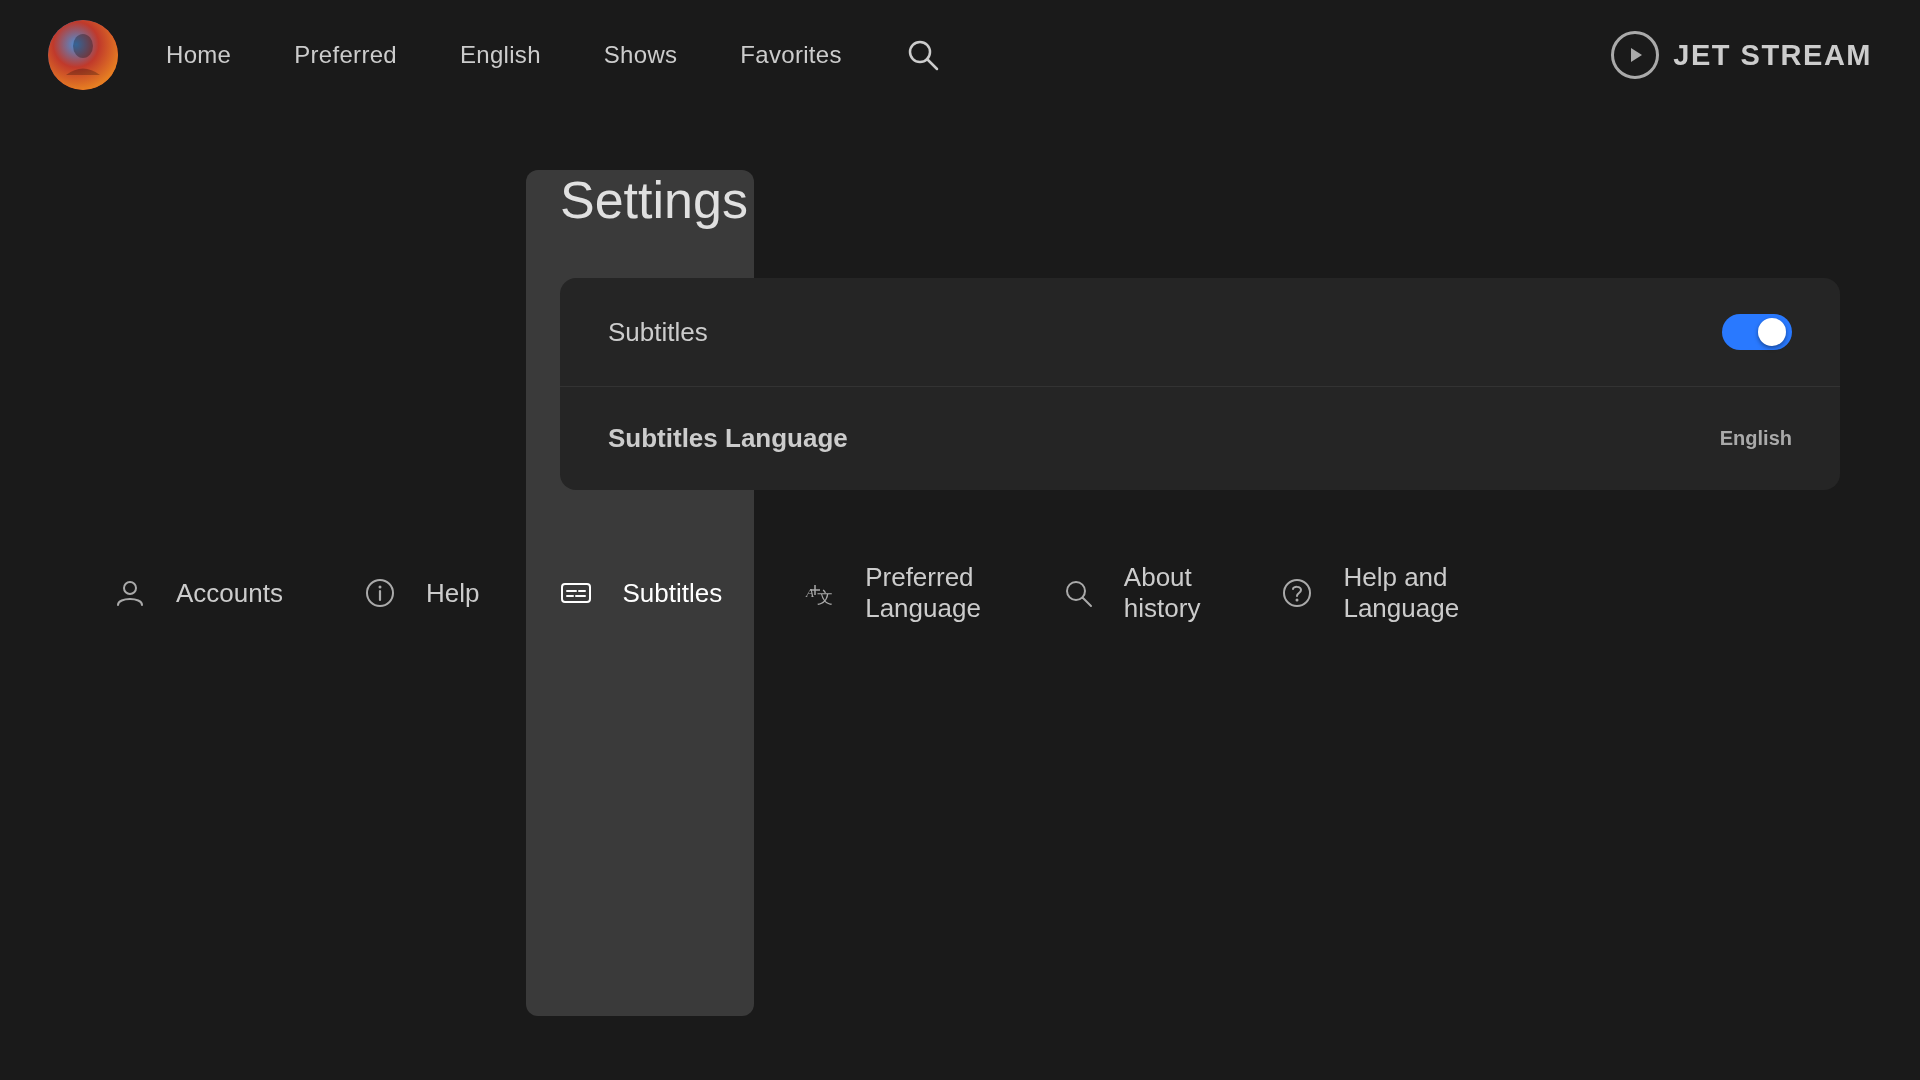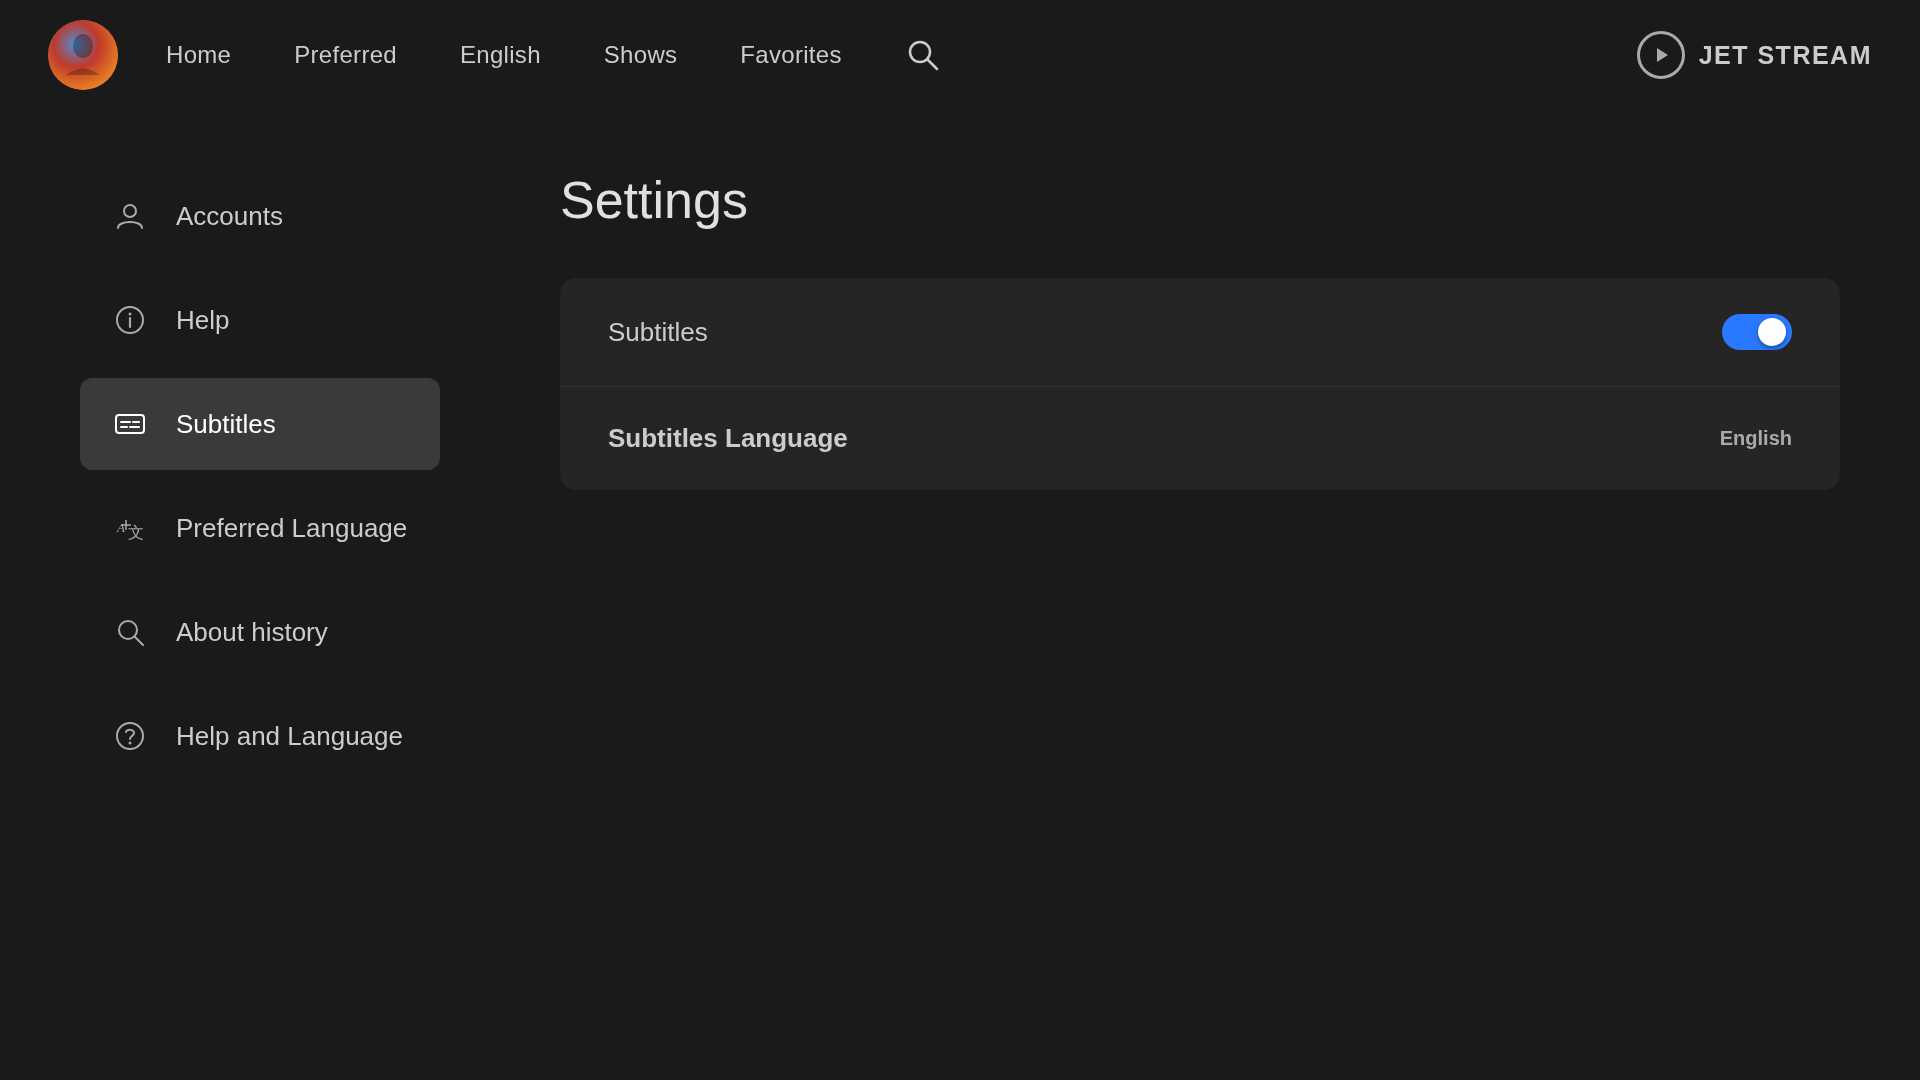--- a/index.html
+++ b/index.html
@@ -76,40 +76,39 @@
       height: 48px;
       border-radius: 50%;
       border: 3px solid #aaaaaa;
       display: flex;
       align-items: center;
       justify-content: center;
       color: #aaaaaa;
     }
 
     .brand-name {
-      font-size: 25px;
+      font-size: 29px;
       font-weight: 600;
       color: #cccccc;
       letter-spacing: 1.5px;
       text-transform: uppercase;
     }
 
     
     .main-content {
       display: flex;
       height: calc(1080px - 110px);
     }
 
     
     .sidebar {
       width: 480px;
       padding: 60px 40px 60px 80px;
       display: flex;
-      flex-direction: column;
-      gap: 8px;
+      gap: 15px;
     }
 
     .sidebar-item {
       display: flex;
       align-items: center;
       gap: 28px;
       padding: 28px 32px;
       border-radius: 12px;
       cursor: pointer;
       font-size: 26px;

